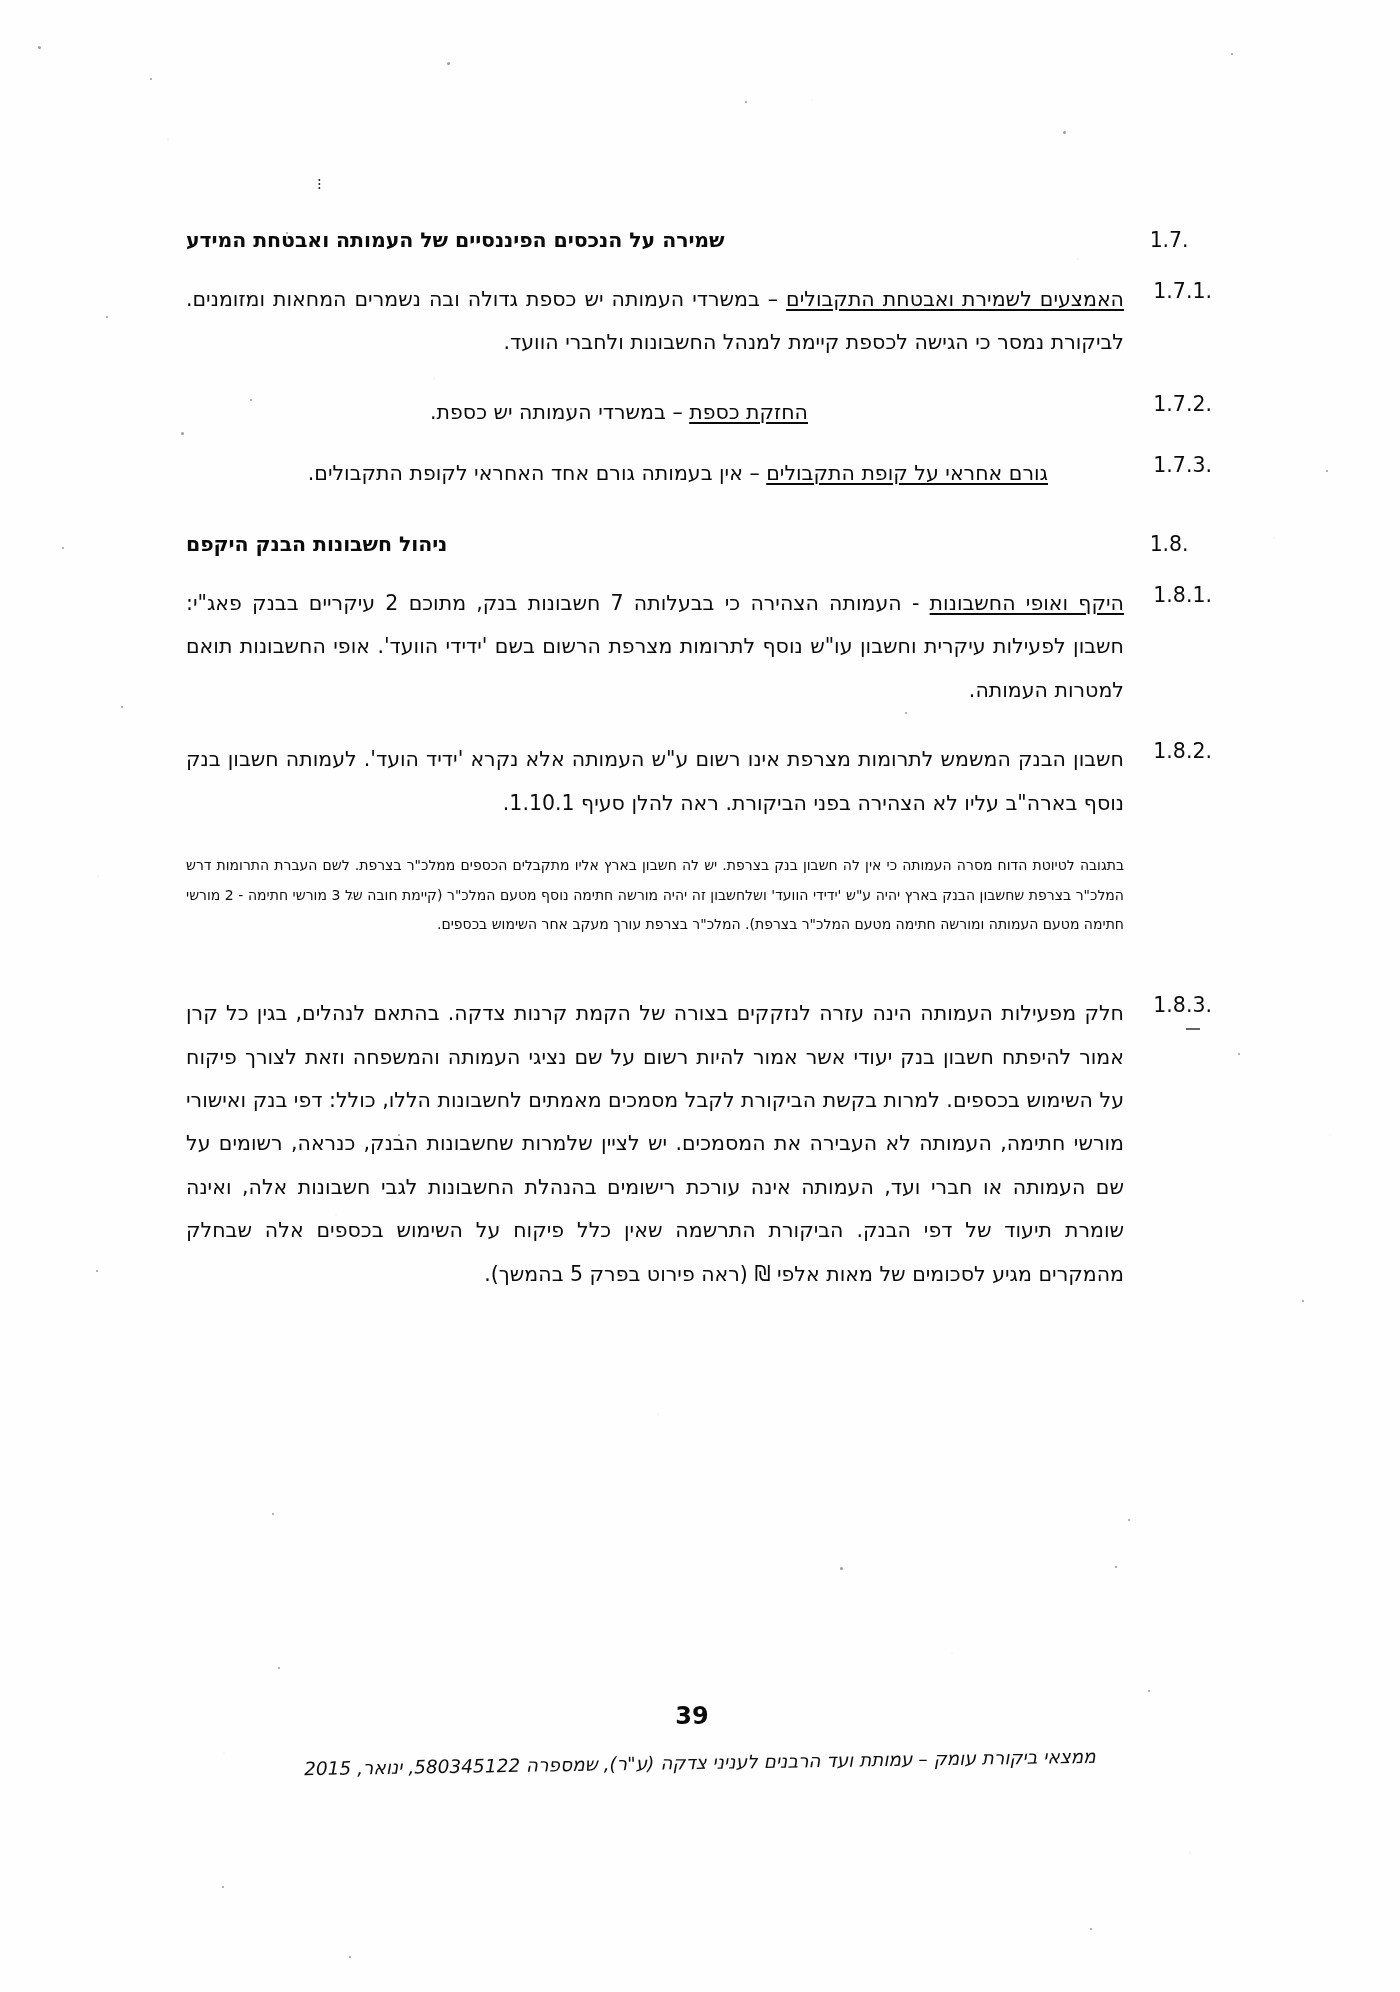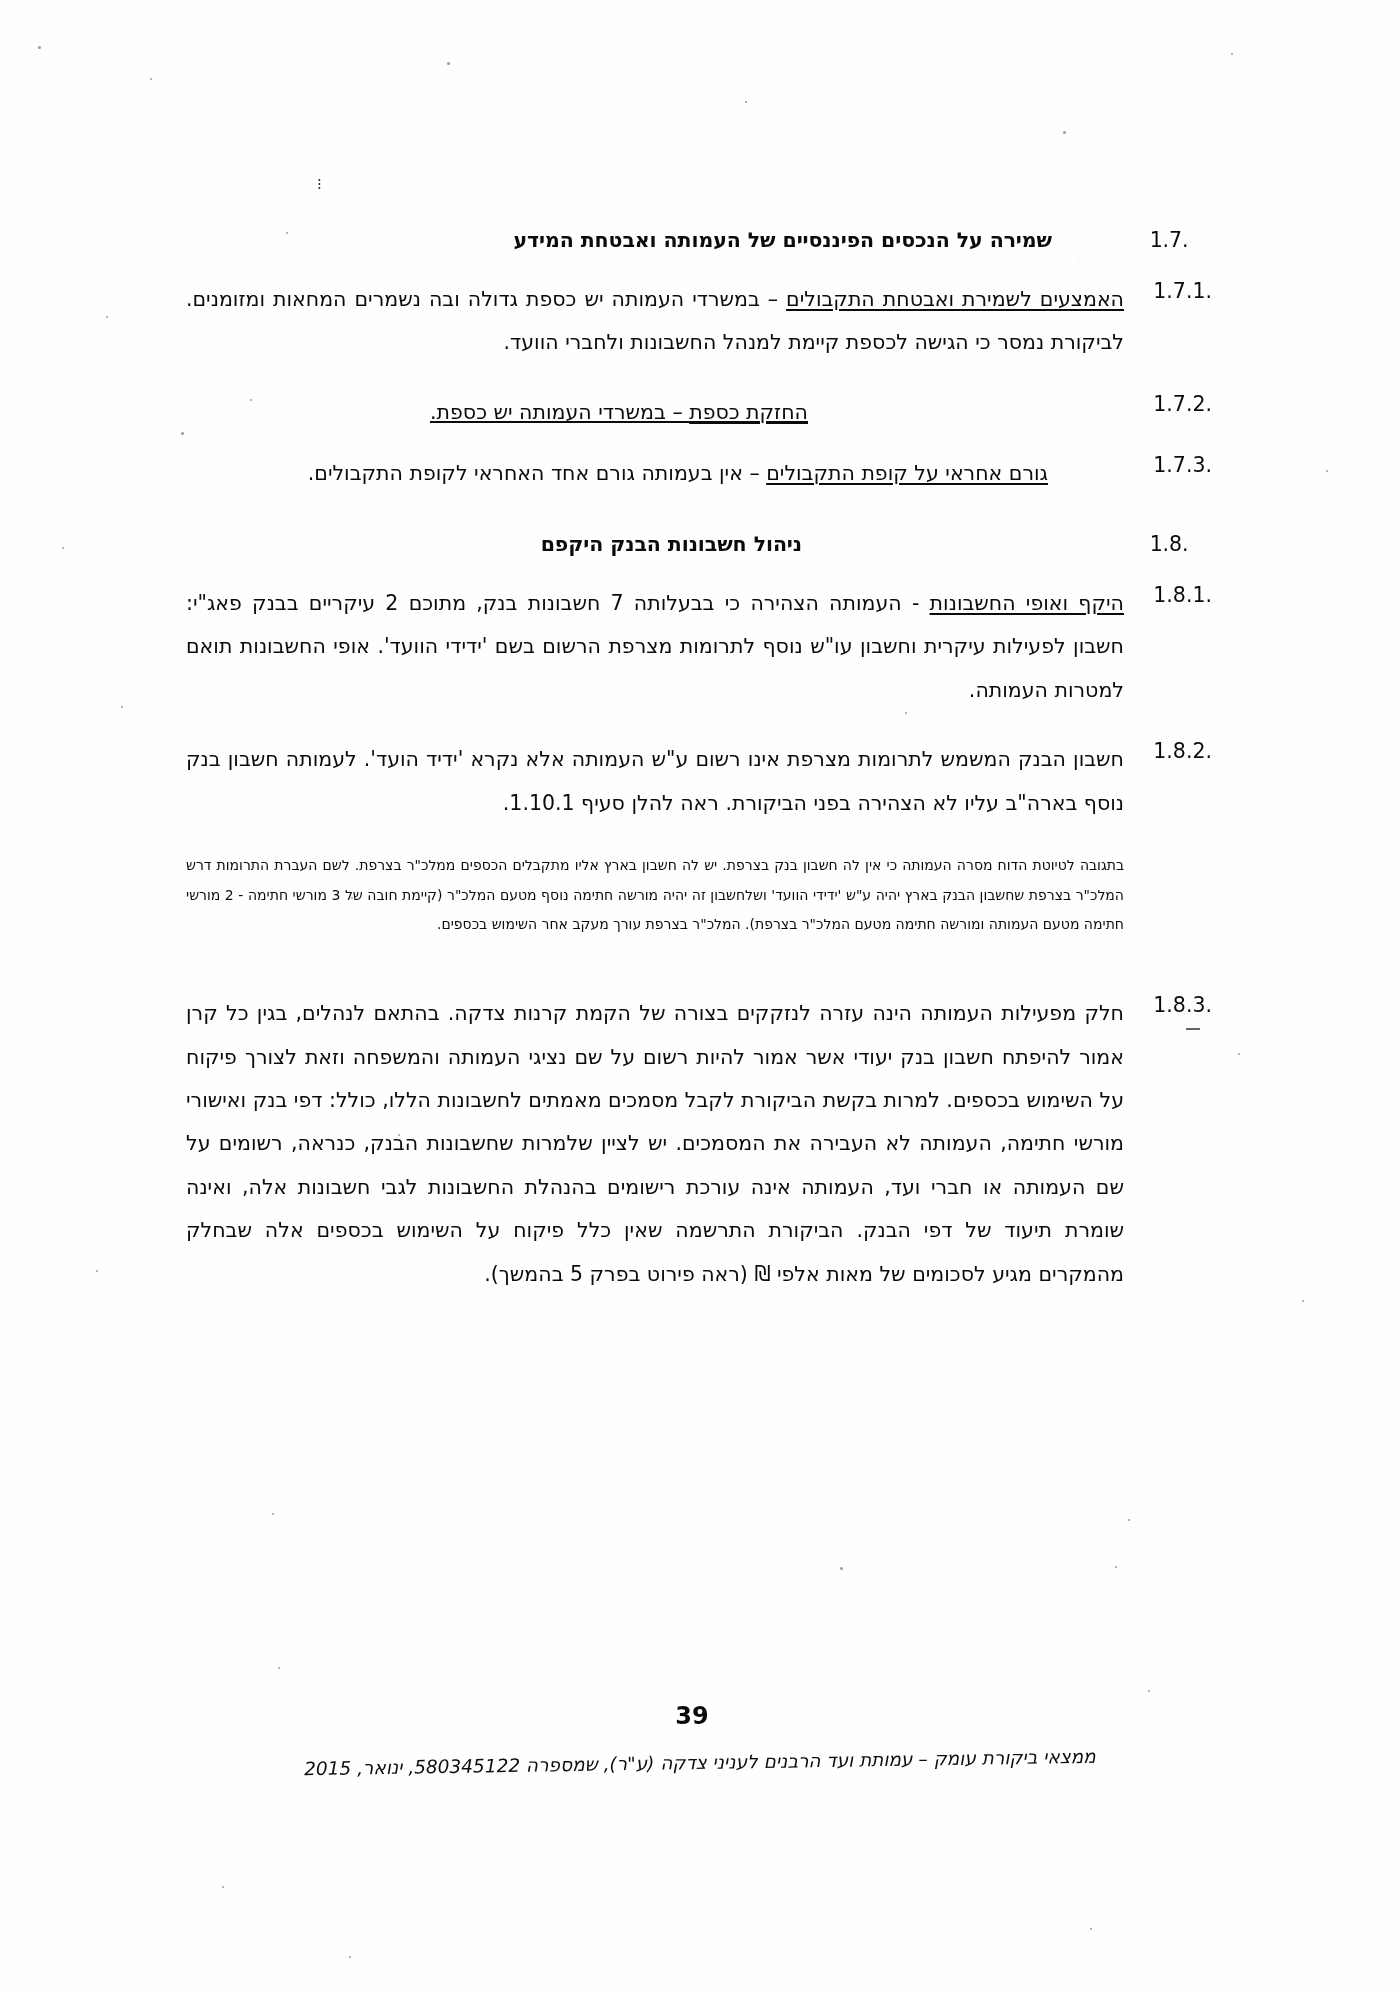--- a/index.html
+++ b/index.html
@@ -55,21 +55,21 @@
     width: 86px;
     flex: 0 0 86px;
     text-align: center;
     font-weight: normal;
     direction: ltr;
     unicode-bidi: embed;
   }
   .section .sec-num::after { content: "."; }
   .section .sec-title {
     flex: 1 1 auto;
-    text-align: right;
+    text-align: left;
     padding-right: 74px;
   }
   .section.sec-1-8 .sec-title { padding-right: 324px; }
 
   
   .clause {
     display: flex;
     flex-direction: row;
     align-items: flex-start;
     font-size: 20.5px;
@@ -204,21 +204,21 @@
 
     <div class="clause">
       <span class="cl-num">1.7.1</span>
       <span class="cl-body"><span class="lead">האמצעים לשמירת ואבטחת התקבולים</span><span> – במשרדי העמותה יש כספת גדולה ובה נשמרים המחאות ומזומנים. לביקורת נמסר כי הגישה לכספת קיימת למנהל החשבונות ולחברי הוועד.</span></span>
     </div>
 
     <div class="gap-md"></div>
 
     <div class="clause center">
       <span class="cl-num">1.7.2</span>
-      <span class="cl-body" style="padding-right:330px;text-decoration:underline;"><span class="lead">החזקת כספת</span><span> – במשרדי העמותה יש כספת.</span></span>
+      <span class="cl-body" style="padding-right:330px;"><span class="lead">החזקת כספת</span><span> – במשרדי העמותה יש כספת.</span></span>
     </div>
 
     <div class="gap-sm"></div>
 
     <div class="clause center">
       <span class="cl-num">1.7.3</span>
       <span class="cl-body" style="padding-right:90px;"><span class="lead">גורם אחראי על קופת התקבולים</span><span> – אין בעמותה גורם אחד האחראי לקופת התקבולים.</span></span>
     </div>
 
     <div class="gap-lg"></div>

